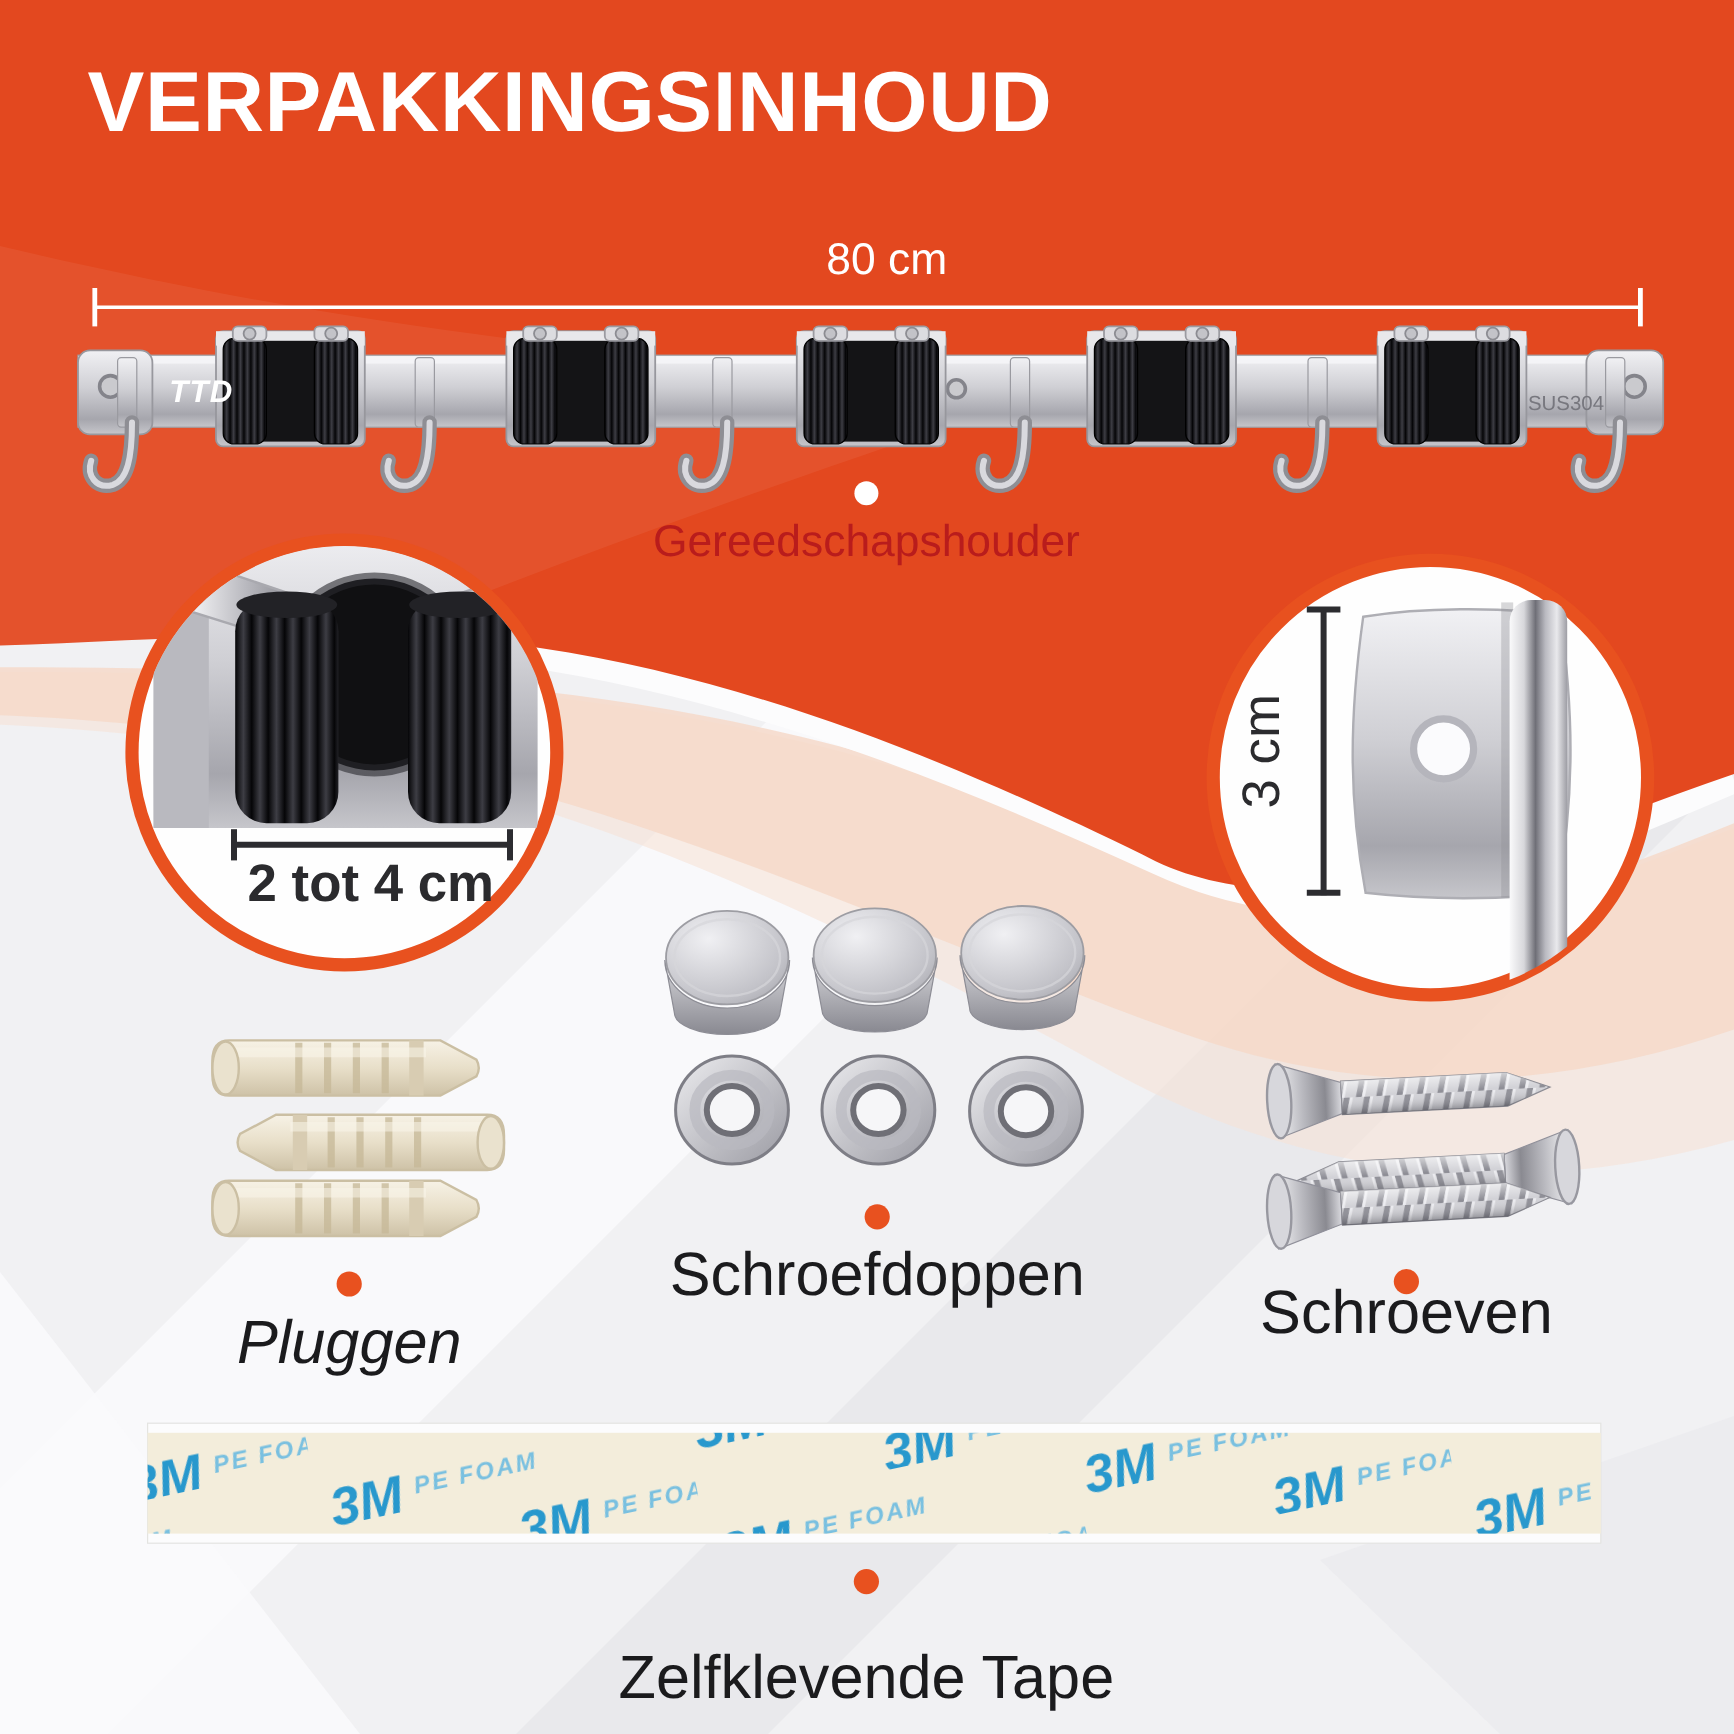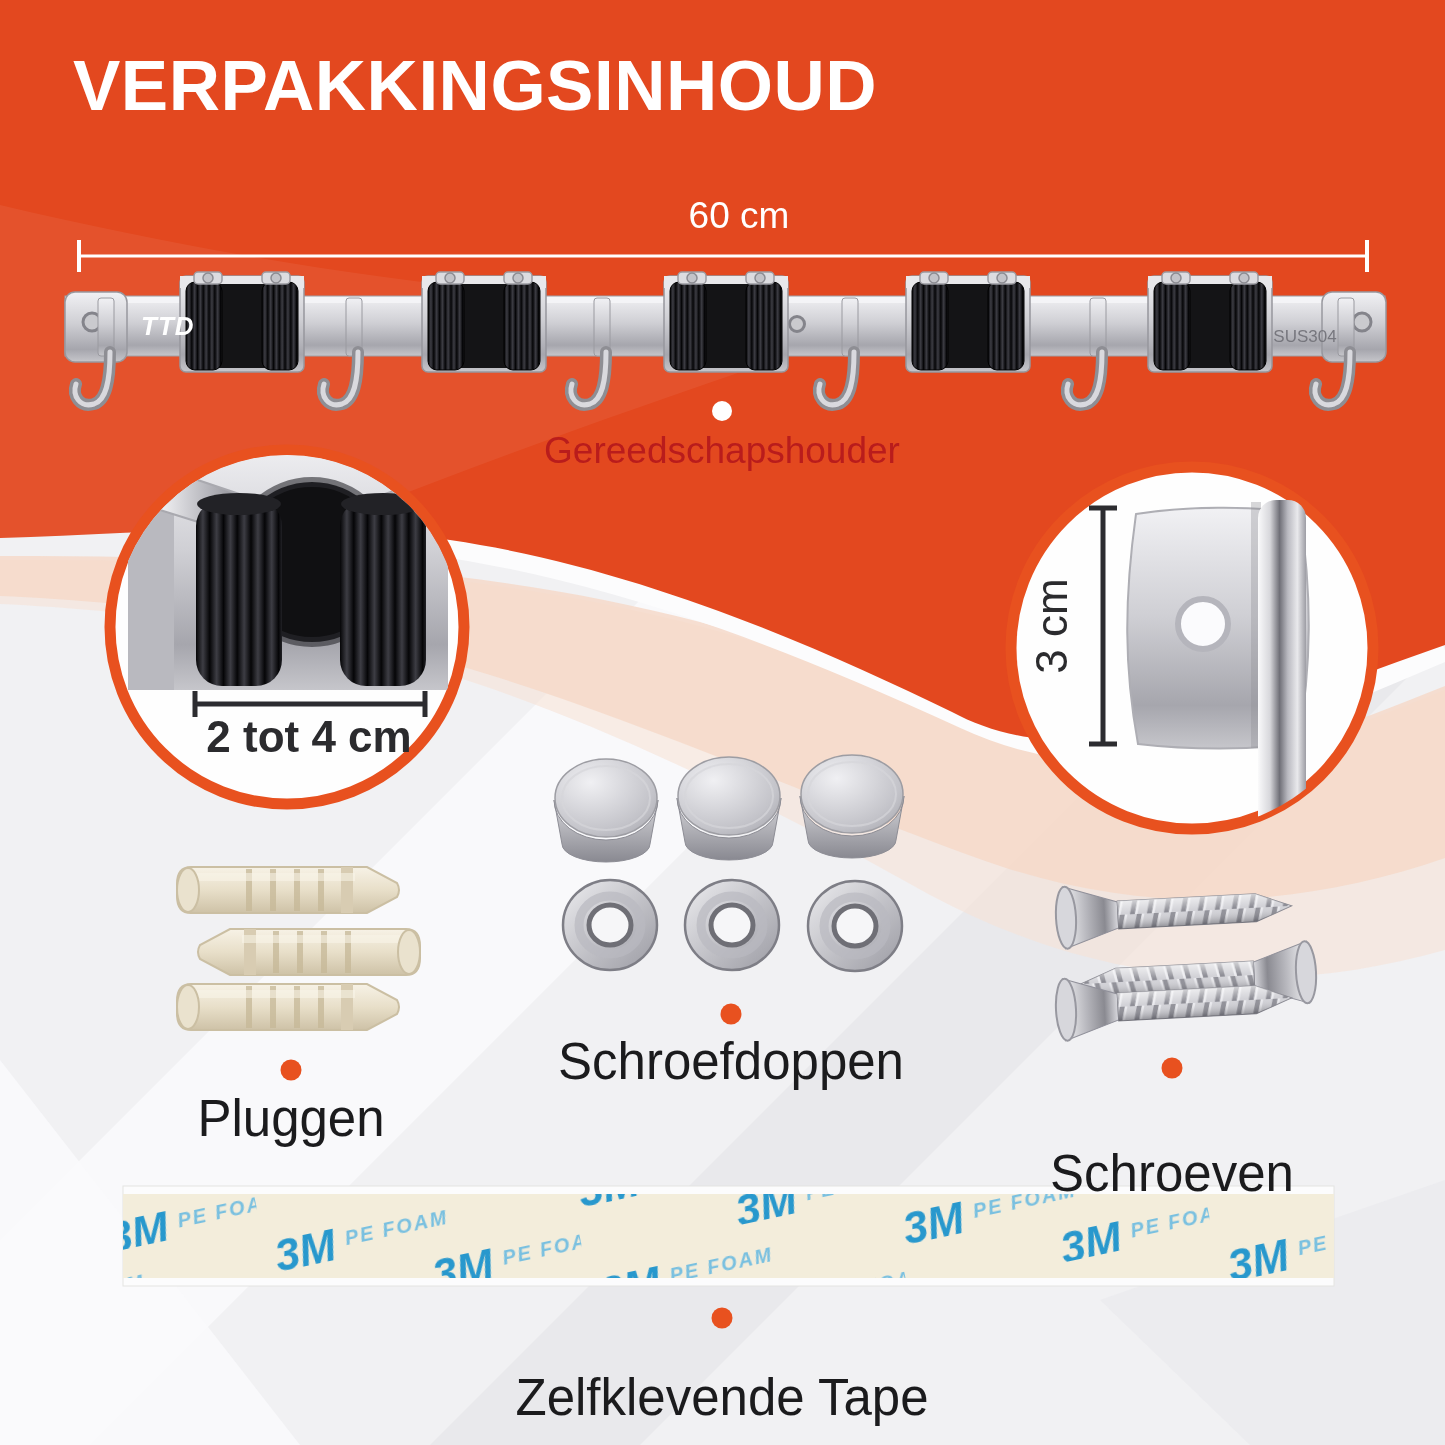--- a/index.html
+++ b/index.html
@@ -260,29 +260,29 @@
 
     <circle cx="722" cy="411" r="10" fill="#FFFFFF"></circle>
     <circle cx="291" cy="1070" r="10.5" fill="#E8511F"></circle>
     <circle cx="731" cy="1014" r="10.5" fill="#E8511F"></circle>
     <circle cx="1172" cy="1068" r="10.5" fill="#E8511F"></circle>
     <circle cx="722" cy="1318" r="10.5" fill="#E8511F"></circle>
   </svg>
 
   <div class="abs page-title">VERPAKKINGSINHOUD</div>
 
-  <div class="abs ruler-label">60 cm</div>
+  <div class="abs ruler-label">80 cm</div>
 
   <div class="abs part-label on-orange" style="left:722px;top:430px;">Gereedschapshouder</div>
 
   <div class="abs inset-dim" style="left:309px;top:712px;font-weight:bold;">2 tot 4 cm</div>
 
   <div class="abs inset-dim vertical" style="left:1052px;top:626px;">3 cm</div>
 
-  <div class="abs part-label" style="left:291px;top:1089px;">Pluggen</div>
+  <div class="abs part-label" style="left:291px;top:1089px;font-style:italic;">Pluggen</div>
 
   <div class="abs part-label" style="left:731px;top:1032px;">Schroefdoppen</div>
 
-  <div class="abs part-label" style="left:1172px;top:1144px;">Schroeven</div>
+  <div class="abs part-label" style="left:1172px;top:1064px;">Schroeven</div>
 
   <div class="abs part-label" style="left:722px;top:1336px;margin-top:32px;">Zelfklevende Tape</div>
 
 </div>
 
 </body></html>

